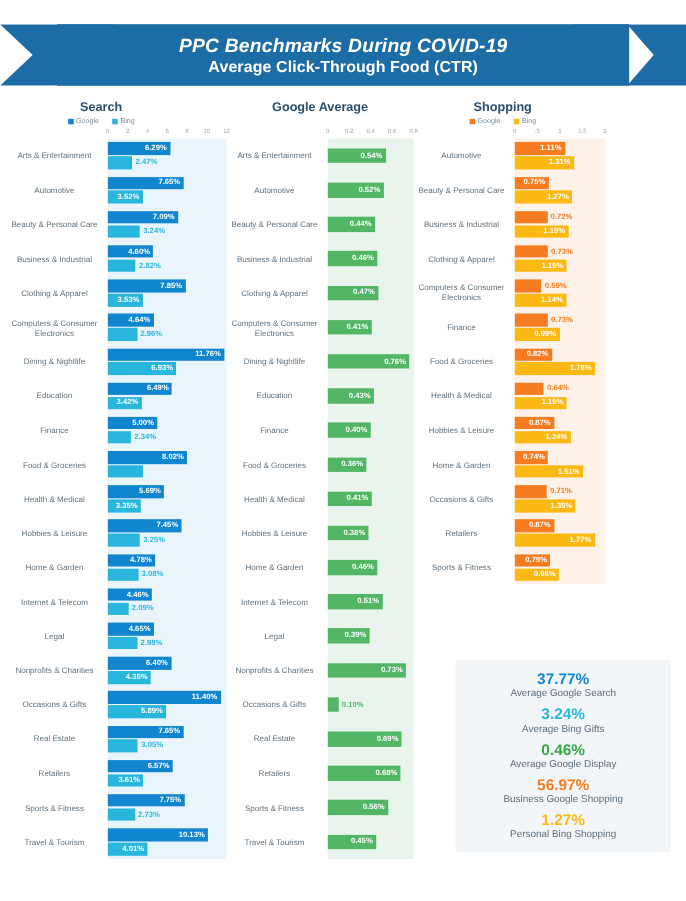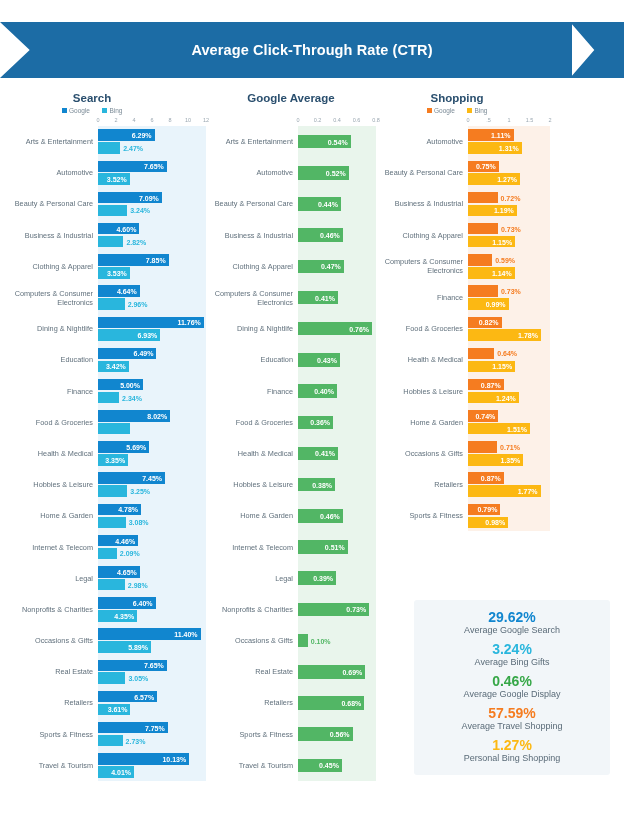--- a/index.html
+++ b/index.html
@@ -70,21 +70,21 @@
 
   .axis {
     position:relative; height:9px; font-size:5.5px; color:#9aa7b1;
   }
   .axis span { position:absolute; transform:translateX(-50%); top:0; white-space:nowrap; }
 
   .plot { position:relative; }
   .plot-bg { position:absolute; top:0; bottom:0; }
   .row { position:relative; display:flex; align-items:center; }
   .row-label {
-    font-size:7.3px; color:#60707c; text-align:right; line-height:9px;
+    font-size:7.3px; color:#60707c; text-align:center; line-height:9px;
     padding-right:5px; flex:0 0 auto;
   }
   .bars { position:relative; flex:1 1 auto; }
   .bar {
     position:absolute; left:0; display:flex; align-items:center;
   }
   .bar .val {
     position:absolute; font-size:7px; font-weight:bold; white-space:nowrap;
   }
   .val.inside { right:3px; color:#ffffff; }
@@ -104,21 +104,22 @@
 </head>
 <body>
 
 <div class="banner-wrap">
   <div class="banner-tail-l"></div>
   <div class="banner-tail-r"></div>
   <div class="banner-end left"></div>
   <div class="banner-end right"></div>
   <div class="banner-ribbon"></div>
   <div class="banner-text">
-    <div class="banner-sub">Average Click-Through Rate (CTR)</div>
+    <div class="banner-title">PPC Benchmarks During COVID-19</div>
+    <div class="banner-sub">Average Click-Through Food (CTR)</div>
   </div>
 </div>
 
 <div class="charts">
   <div class="panel search" id="panel-0">
       <div class="panel-title indent-s">Search</div>
       <div class="legend indent-s">
         <span class="legend-item">
           <span class="swatch" style="background: rgb(17, 134, 207);"></span>
           <span>Google</span>
@@ -715,32 +716,32 @@
               <span class="val inside" style="right: 3px; color: rgb(255, 255, 255); top: 50%; transform: translateY(-50%);">0.98%</span>
             </div>
           </div>
         </div>
       </div>
     </div>
 </div>
 
 <div class="summary" id="summary-card">
     <div class="sum-item">
-      <span class="sum-val" style="color: rgb(17, 134, 207);">29.62%</span>
+      <span class="sum-val" style="color: rgb(17, 134, 207);">37.77%</span>
       <span class="sum-lab">Average Google Search</span>
     </div>
     <div class="sum-item">
       <span class="sum-val" style="color: rgb(41, 182, 221);">3.24%</span>
       <span class="sum-lab">Average Bing Gifts</span>
     </div>
     <div class="sum-item">
       <span class="sum-val" style="color: rgb(54, 167, 71);">0.46%</span>
       <span class="sum-lab">Average Google Display</span>
     </div>
     <div class="sum-item">
-      <span class="sum-val" style="color: rgb(245, 124, 32);">57.59%</span>
-      <span class="sum-lab">Average Travel Shopping</span>
+      <span class="sum-val" style="color: rgb(245, 124, 32);">56.97%</span>
+      <span class="sum-lab">Business Google Shopping</span>
     </div>
     <div class="sum-item">
       <span class="sum-val" style="color: rgb(252, 184, 19);">1.27%</span>
       <span class="sum-lab">Personal Bing Shopping</span>
     </div>
   </div>
 
 </body></html>

